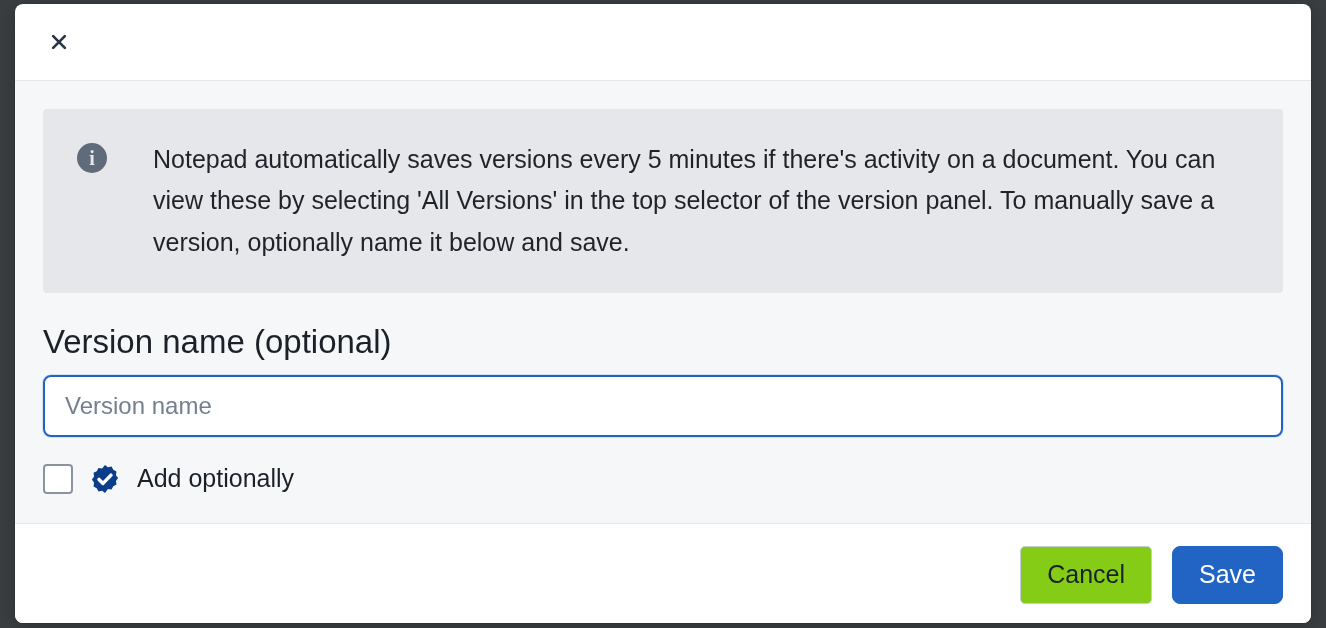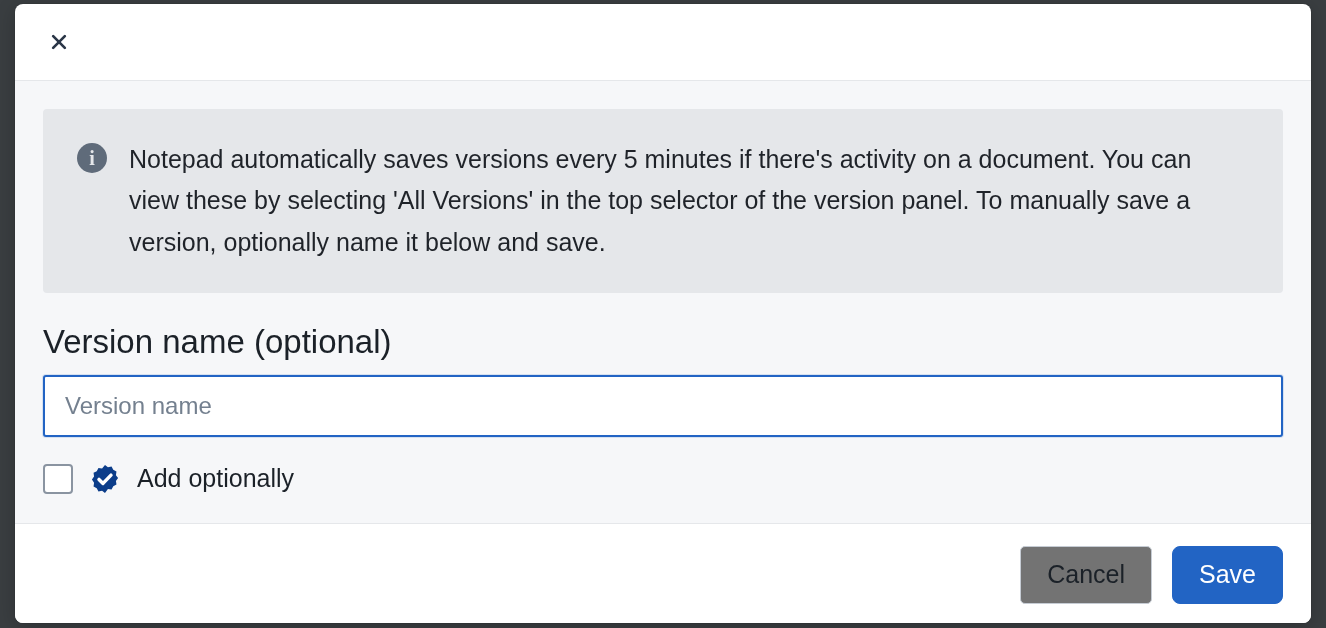--- a/index.html
+++ b/index.html
@@ -74,33 +74,34 @@
       display: flex;
       align-items: center;
       justify-content: center;
       margin-top: 4px;
       user-select: none;
     }
     .info-text {
       font-size: 25px;
       line-height: 1.65;
       color: #1f2329;
+      margin-left: 24px;
     }
 
     .field-label {
       font-size: 33px;
       color: #1b2128;
       margin-bottom: 14px;
     }
 
     .text-input {
       width: 100%;
       height: 62px;
       border: 2px solid #2264c4;
-      border-radius: 3px;
+      border-radius: 8px;
       padding: 0 20px;
       font-size: 24px;
       color: #1b2128;
       outline: none;
       background: #ffffff;
       box-shadow: 0 0 0 1px rgba(34,100,196,0.15);
     }
     .text-input::placeholder { color: #74808f; }
 
     .checkbox-row {
@@ -144,21 +145,21 @@
       padding: 0 26px;
       font-size: 25px;
       border-radius: 5px;
       border: 1px solid transparent;
       cursor: pointer;
       display: flex;
       align-items: center;
       justify-content: center;
     }
     .btn-secondary {
-      background: #737373;
+      background: #84cc16;
       color: #1b2128;
       border-color: #c6ccd4;
     }
     .btn-primary {
       background: #2264c4;
       color: #ffffff;
       border-color: #2264c4;
       font-weight: 500;
       border-radius: 8px;
     }

